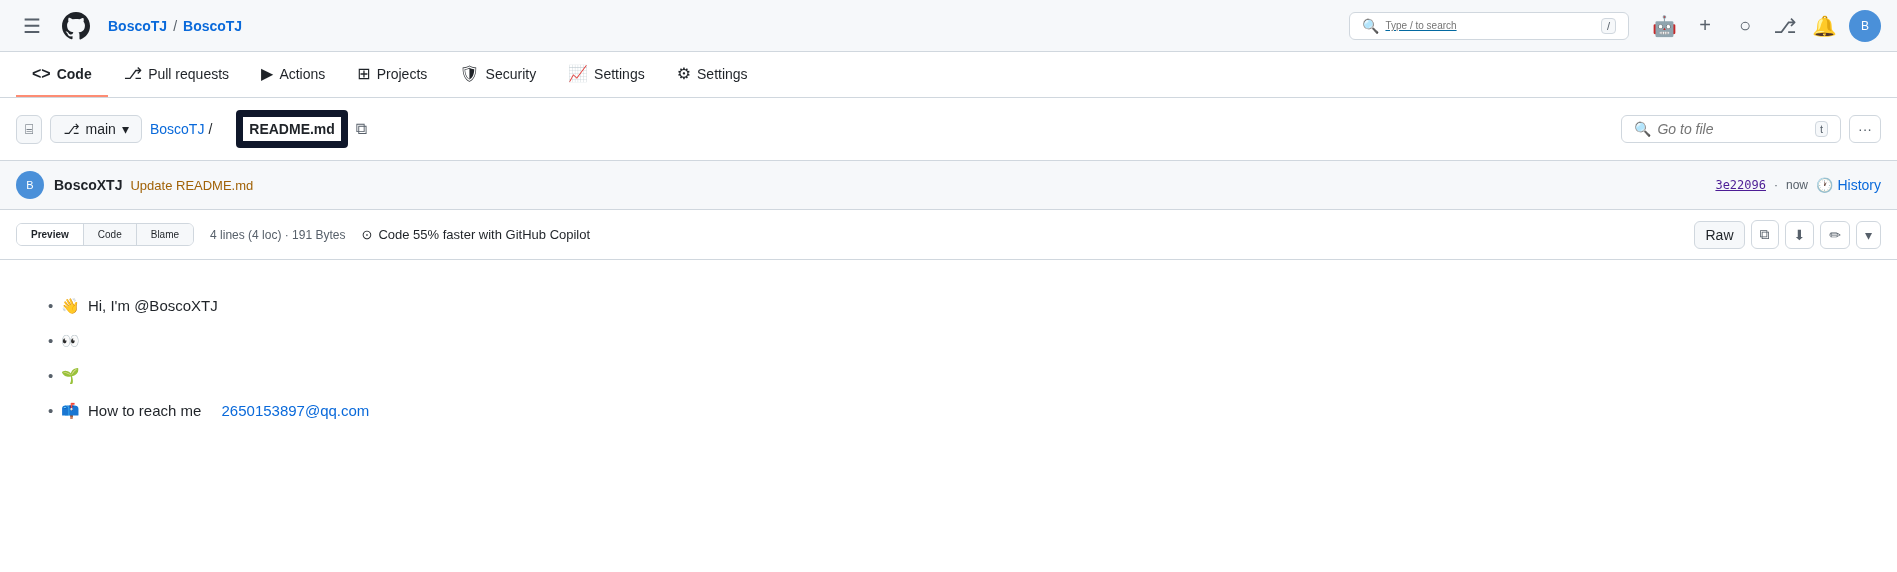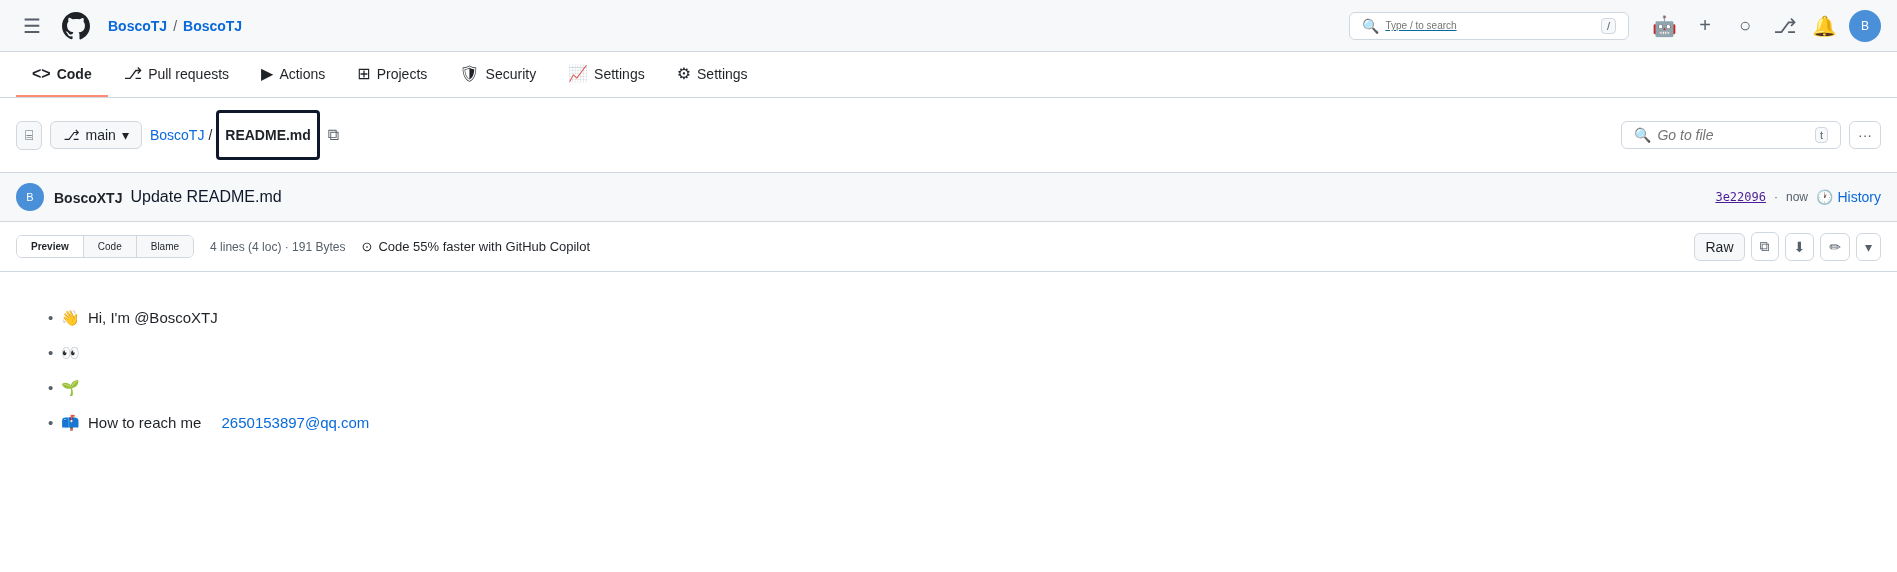--- a/index.html
+++ b/index.html
@@ -87,21 +87,21 @@
       gap: 6px;
       background: #f6f8fa;
       border: 1px solid #d0d7de;
       border-radius: 6px;
       padding: 5px 12px;
       cursor: pointer;
       font-size: 14px;
     }
     .file-path { display: flex; align-items: center; gap: 4px; font-size: 14px; }
     .file-path a { color: #0969da; text-decoration: none; }
-    .file-path .current { font-weight: 600; border: 3px solid #0f172a; border-radius: 4px; padding: 14px 6px; }
+    .file-path .current { font-weight: 600; border: 7px solid #0f172a; border-radius: 4px; padding: 4px 6px; margin-left: 20px; }
     .copy-path-btn { background: transparent; border: none; cursor: pointer; color: #57606a; font-size: 16px; }
     .goto-file {
       margin-left: auto;
       display: flex;
       align-items: center;
       gap: 6px;
       background: #ffffff;
       border: 1px solid #d0d7de;
       border-radius: 6px;
       padding: 5px 12px;
@@ -117,21 +117,21 @@
       display: flex;
       align-items: center;
       padding: 10px 16px;
       background: #f6f8fa;
       border-bottom: 1px solid #d0d7de;
       gap: 10px;
     }
     .commit-avatar { width: 28px; height: 28px; border-radius: 50%; background: #4a90d9; display: flex; align-items: center; justify-content: center; color: white; font-size: 11px; overflow: hidden; }
     .commit-info { display: flex; align-items: flex-end; gap: 8px; flex: 1; }
     .commit-author { font-weight: 600; color: #1f2328; font-size: 14px; }
-    .commit-message { color: #0f172a; font-size: 16px; }
+    .commit-message { color: #a16207; font-size: 13px; }
     .commit-meta { display: flex; align-items: center; gap: 8px; margin-left: auto; color: #57606a; font-size: 12px; }
     .commit-hash { color: #4c1d95; font-family: monospace; font-size: 12px; }
     .history-link { display: flex; align-items: center; gap: 4px; color: #0969da; text-decoration: none; font-size: 14px; }
 
     
     .file-toolbar {
       display: flex;
       align-items: center;
       padding: 10px 16px;
       border-bottom: 1px solid #d0d7de;

